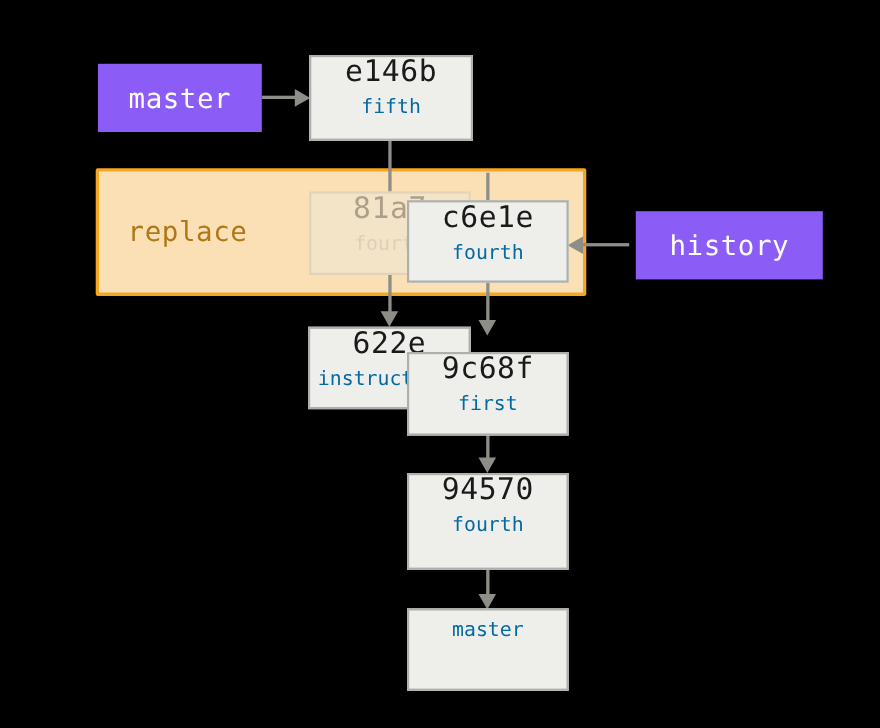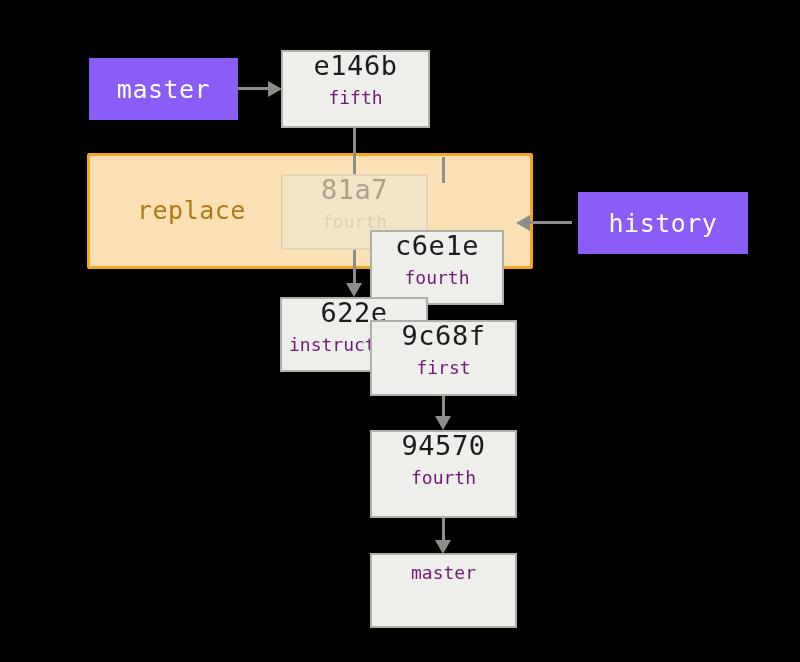--- a/index.html
+++ b/index.html
@@ -30,21 +30,21 @@
   }
   .commit .sha {
     font-size: 27px;
     color: #1a1a1a;
     line-height: 1.05;
     white-space: nowrap;
     letter-spacing: 0.5px;
   }
   .commit .msg {
     font-size: 18px;
-    color: #701a75;
+    color: #0369a1;
     line-height: 1.2;
     margin-top: 7px;
     white-space: nowrap;
   }
 
   
   .commit.ghost {
     background: #f0e6d4;
     border-color: #d8ccb8;
     opacity: 0.62;
@@ -109,21 +109,21 @@
     border-bottom: 8px solid transparent;
     border-right: 14px solid #8e8e88;
   }
 </style>
 </head>
 <body>
 
 <div id="canvas">
 
   <div class="group" style="left:87px; top:153px; width:446px; height:116px;"></div>
-  <div class="group-label" style="left:116px; top:196px;margin-left:21px;">replace</div>
+  <div class="group-label" style="left:116px; top:196px;">replace</div>
 
   <div class="edge-h" style="left:238px; top:87px; width:34px;"></div>
   <div class="arrowhead arrow-right" style="left:268px; top:81px;"></div>
 
   <div class="edge-v" style="left:353px; top:128px; height:46px;"></div>
 
   <div class="edge-v" style="left:442px; top:157px; height:26px;"></div>
 
   <div class="edge-v" style="left:353px; top:250px; height:35px;"></div>
   <div class="arrowhead arrow-down" style="left:346px; top:283px;"></div>
@@ -151,21 +151,21 @@
   <div class="commit" style="left:281px; top:50px; width:149px; height:78px;">
     <span class="sha">e146b</span>
     <span class="msg">fifth</span>
   </div>
 
   <div class="commit ghost" style="left:281px; top:174px; width:147px; height:76px;">
     <span class="sha">81a7</span>
     <span class="msg">fourth</span>
   </div>
 
-  <div class="commit" style="left:370px; top:182px; width:134px; height:75px;margin-top:48px;">
+  <div class="commit" style="left:370px; top:182px; width:147px; height:75px;">
     <span class="sha">c6e1e</span>
     <span class="msg">fourth</span>
   </div>
 
   <div class="commit" style="left:280px; top:297px; width:148px; height:75px;">
     <span class="sha">622e</span>
     <span class="msg">instructions</span>
   </div>
 
   <div class="commit" style="left:370px; top:305px; width:147px; height:76px;margin-top:15px;">

